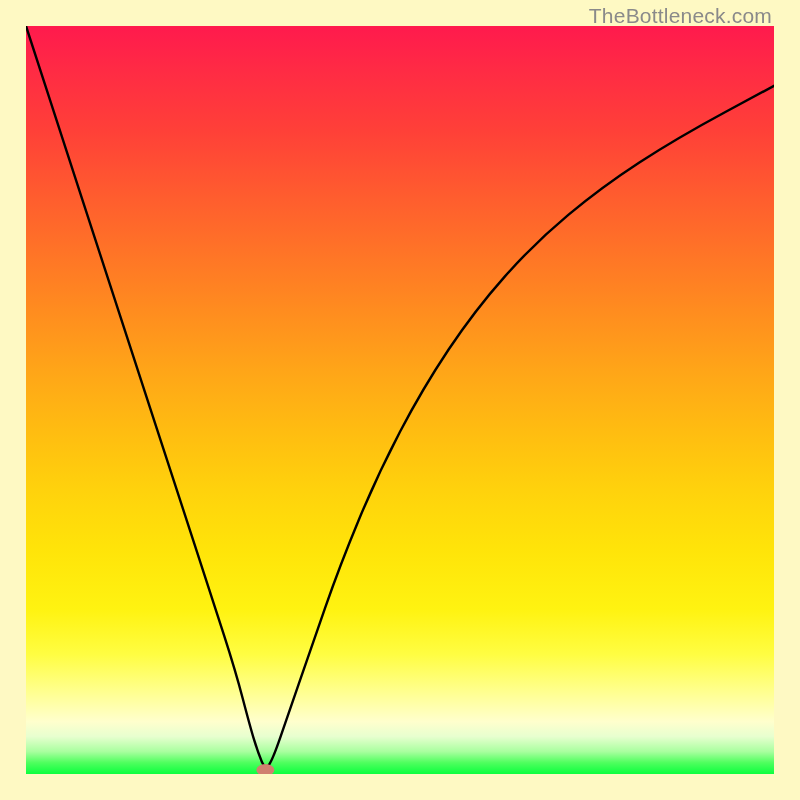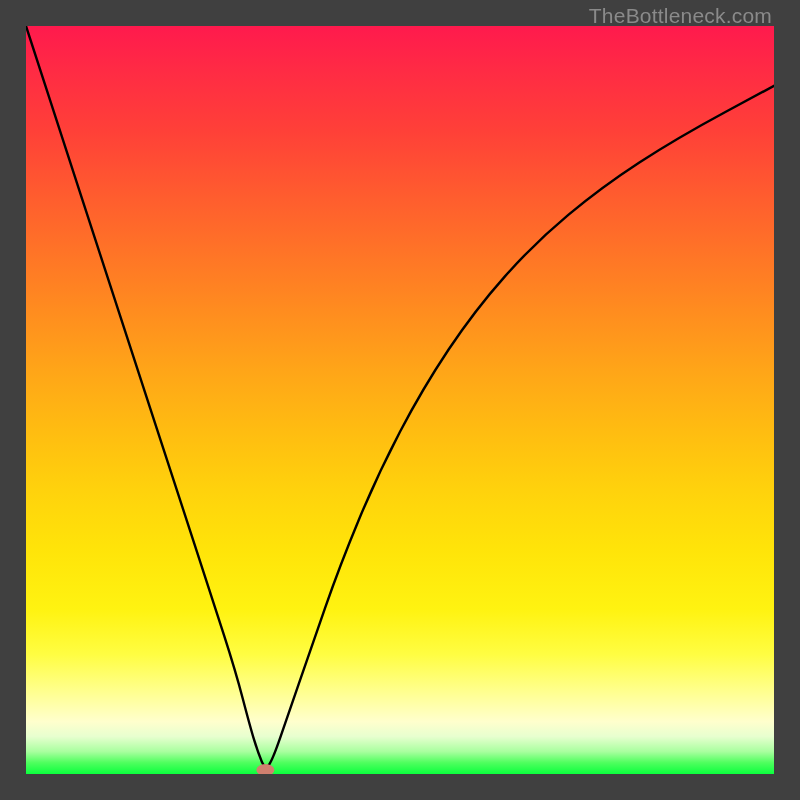--- a/index.html
+++ b/index.html
@@ -7,21 +7,21 @@
     padding: 0;
     width: 800px;
     height: 800px;
     overflow: hidden;
     background: #000;
     font-family: Arial, Helvetica, sans-serif;
   }
   .frame {
     width: 800px;
     height: 800px;
-    background: #404040;
+    background: #fef9c3;
     position: relative;
   }
   .plot-area {
     position: absolute;
     left: 26px;
     top: 26px;
     width: 748px;
     height: 748px;
     
     background: linear-gradient(

